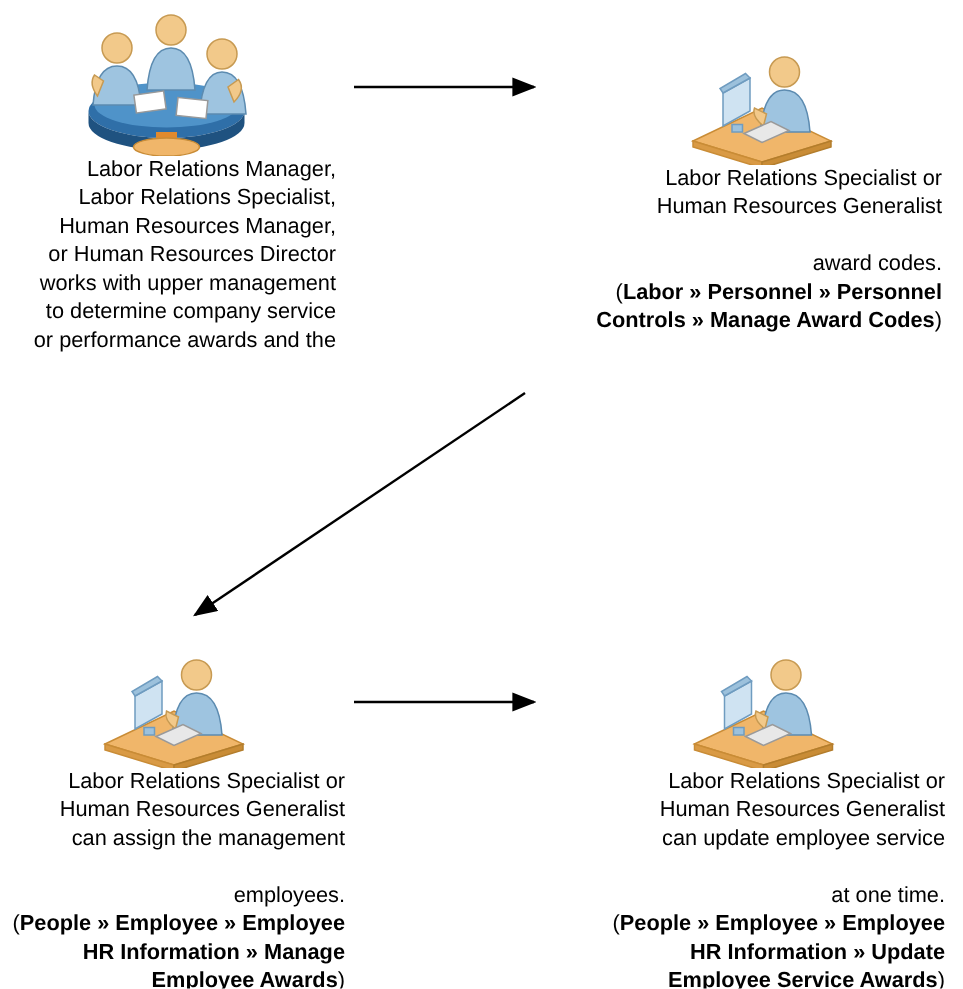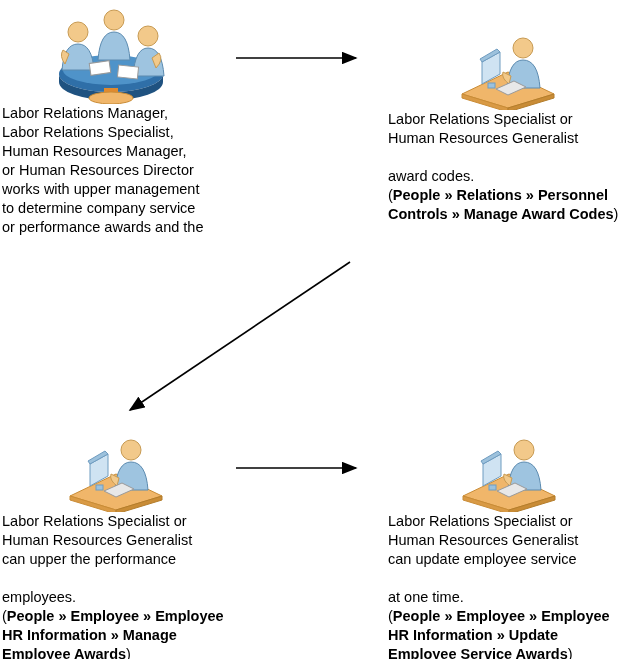--- a/index.html
+++ b/index.html
@@ -15,21 +15,21 @@
     color: #000000;
     overflow: hidden;
   }
   .canvas {
     position: relative;
     width: 642px;
     height: 659px;
   }
   .node {
     position: absolute;
-    text-align: left;
+    text-align: right;
   }
   .node .caption {
     font-size: 14.5px;
     line-height: 19px;
     color: #000000;
   }
   .node .caption b {
     font-weight: bold;
   }
   .icon-wrap {
@@ -114,21 +114,21 @@
         <path d="M53 52 q-8 -6 -6 -12 l8 4 z" fill="#f2c98a" stroke="#c79a52"></path>
 
         <polygon points="40,57 58,49 70,55 52,63" fill="#e8e8e8" stroke="#9a9a9a"></polygon>
       </svg>
     </div>
     <div class="caption">
       <span>Labor Relations Specialist or</span><br>
       <span>Human Resources Generalist</span><br>
       <br>
       <span>award codes.</span><br>
-      <span>(</span><b>People » Relations » Personnel Controls » Manage Award Codes</b><span>)</span>
+      <span>(</span><b>Labor » Personnel » Personnel Controls » Manage Award Codes</b><span>)</span>
     </div>
   </div>
 
   <div class="node" id="node-assign">
     <div class="icon-wrap">
       <svg width="104" height="78" viewBox="0 0 104 78" xmlns="http://www.w3.org/2000/svg">
         <polygon points="6,62 52,40 98,62 52,76" fill="#f0b66a" stroke="#c98c36"></polygon>
         <polygon points="6,62 6,66 52,80 52,76" fill="#d99a45" stroke="#c98c36"></polygon>
         <polygon points="98,62 98,66 52,80 52,76" fill="#c98c36" stroke="#b37d2c"></polygon>
         <polygon points="26,52 44,42 44,20 26,30" fill="#cfe3f2" stroke="#6f9cc0"></polygon>
@@ -136,21 +136,21 @@
         <rect x="32" y="51" width="7" height="5" fill="#9cc1dc" stroke="#6f9cc0"></rect>
         <ellipse cx="67" cy="16" rx="10" ry="10" fill="#f2c98a" stroke="#c79a52"></ellipse>
         <path d="M51 56 q2 -28 16 -28 q15 0 17 28 z" fill="#9ec4e0" stroke="#5c8bb0"></path>
         <path d="M53 52 q-8 -6 -6 -12 l8 4 z" fill="#f2c98a" stroke="#c79a52"></path>
         <polygon points="40,57 58,49 70,55 52,63" fill="#e8e8e8" stroke="#9a9a9a"></polygon>
       </svg>
     </div>
     <div class="caption">
       <span>Labor Relations Specialist or</span><br>
       <span>Human Resources Generalist</span><br>
-      <span>can upper the performance</span><br>
+      <span>can assign the management</span><br>
       <br>
       <span>employees.</span><br>
       <span>(</span><b>People » Employee » Employee HR Information » Manage Employee Awards</b><span>)</span>
     </div>
   </div>
 
   <div class="node" id="node-update">
     <div class="icon-wrap">
       <svg width="104" height="78" viewBox="0 0 104 78" xmlns="http://www.w3.org/2000/svg">
         <polygon points="6,62 52,40 98,62 52,76" fill="#f0b66a" stroke="#c98c36"></polygon>

